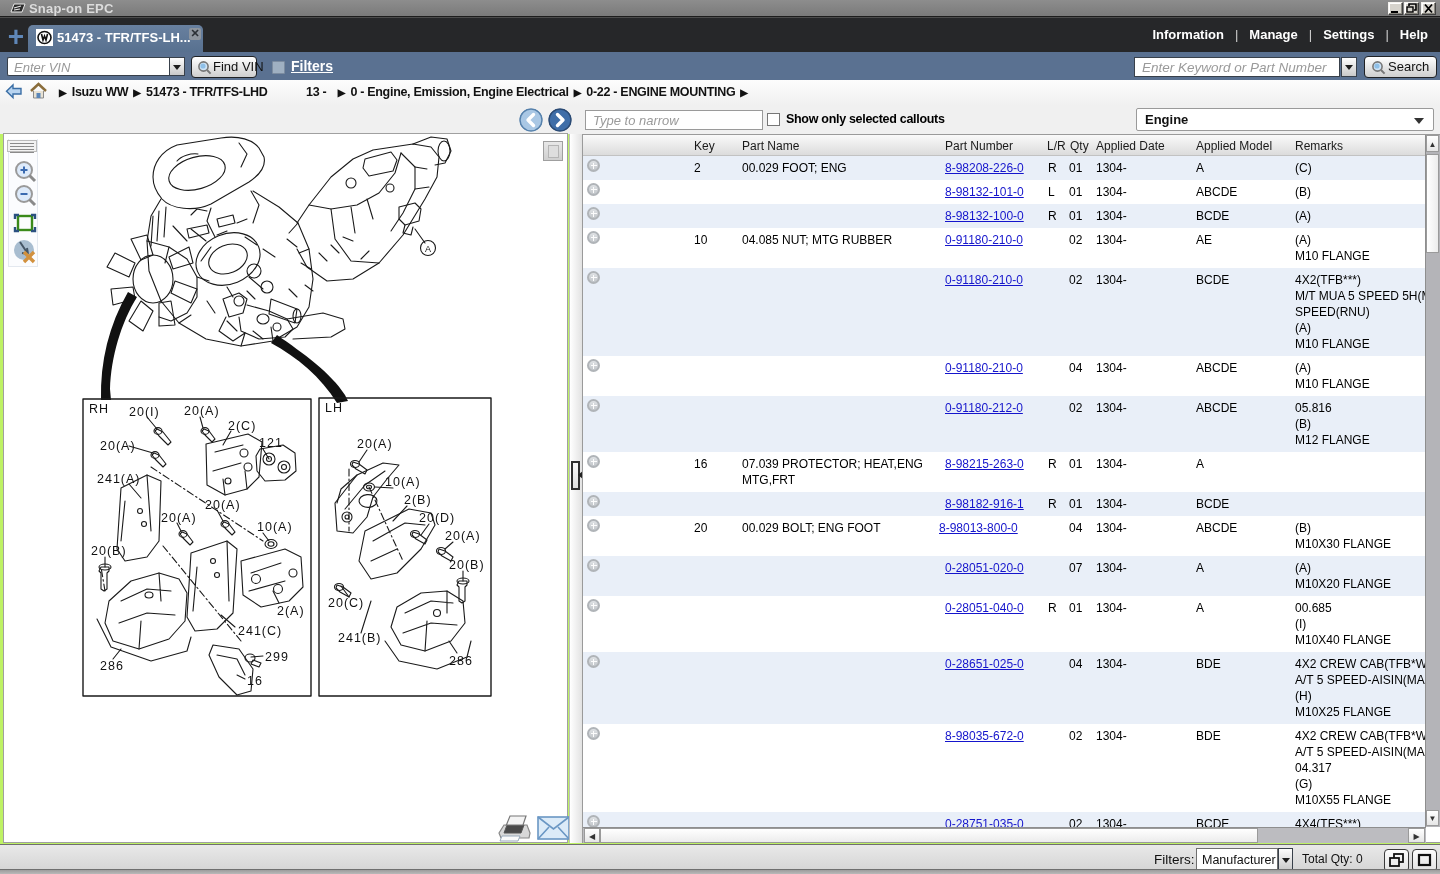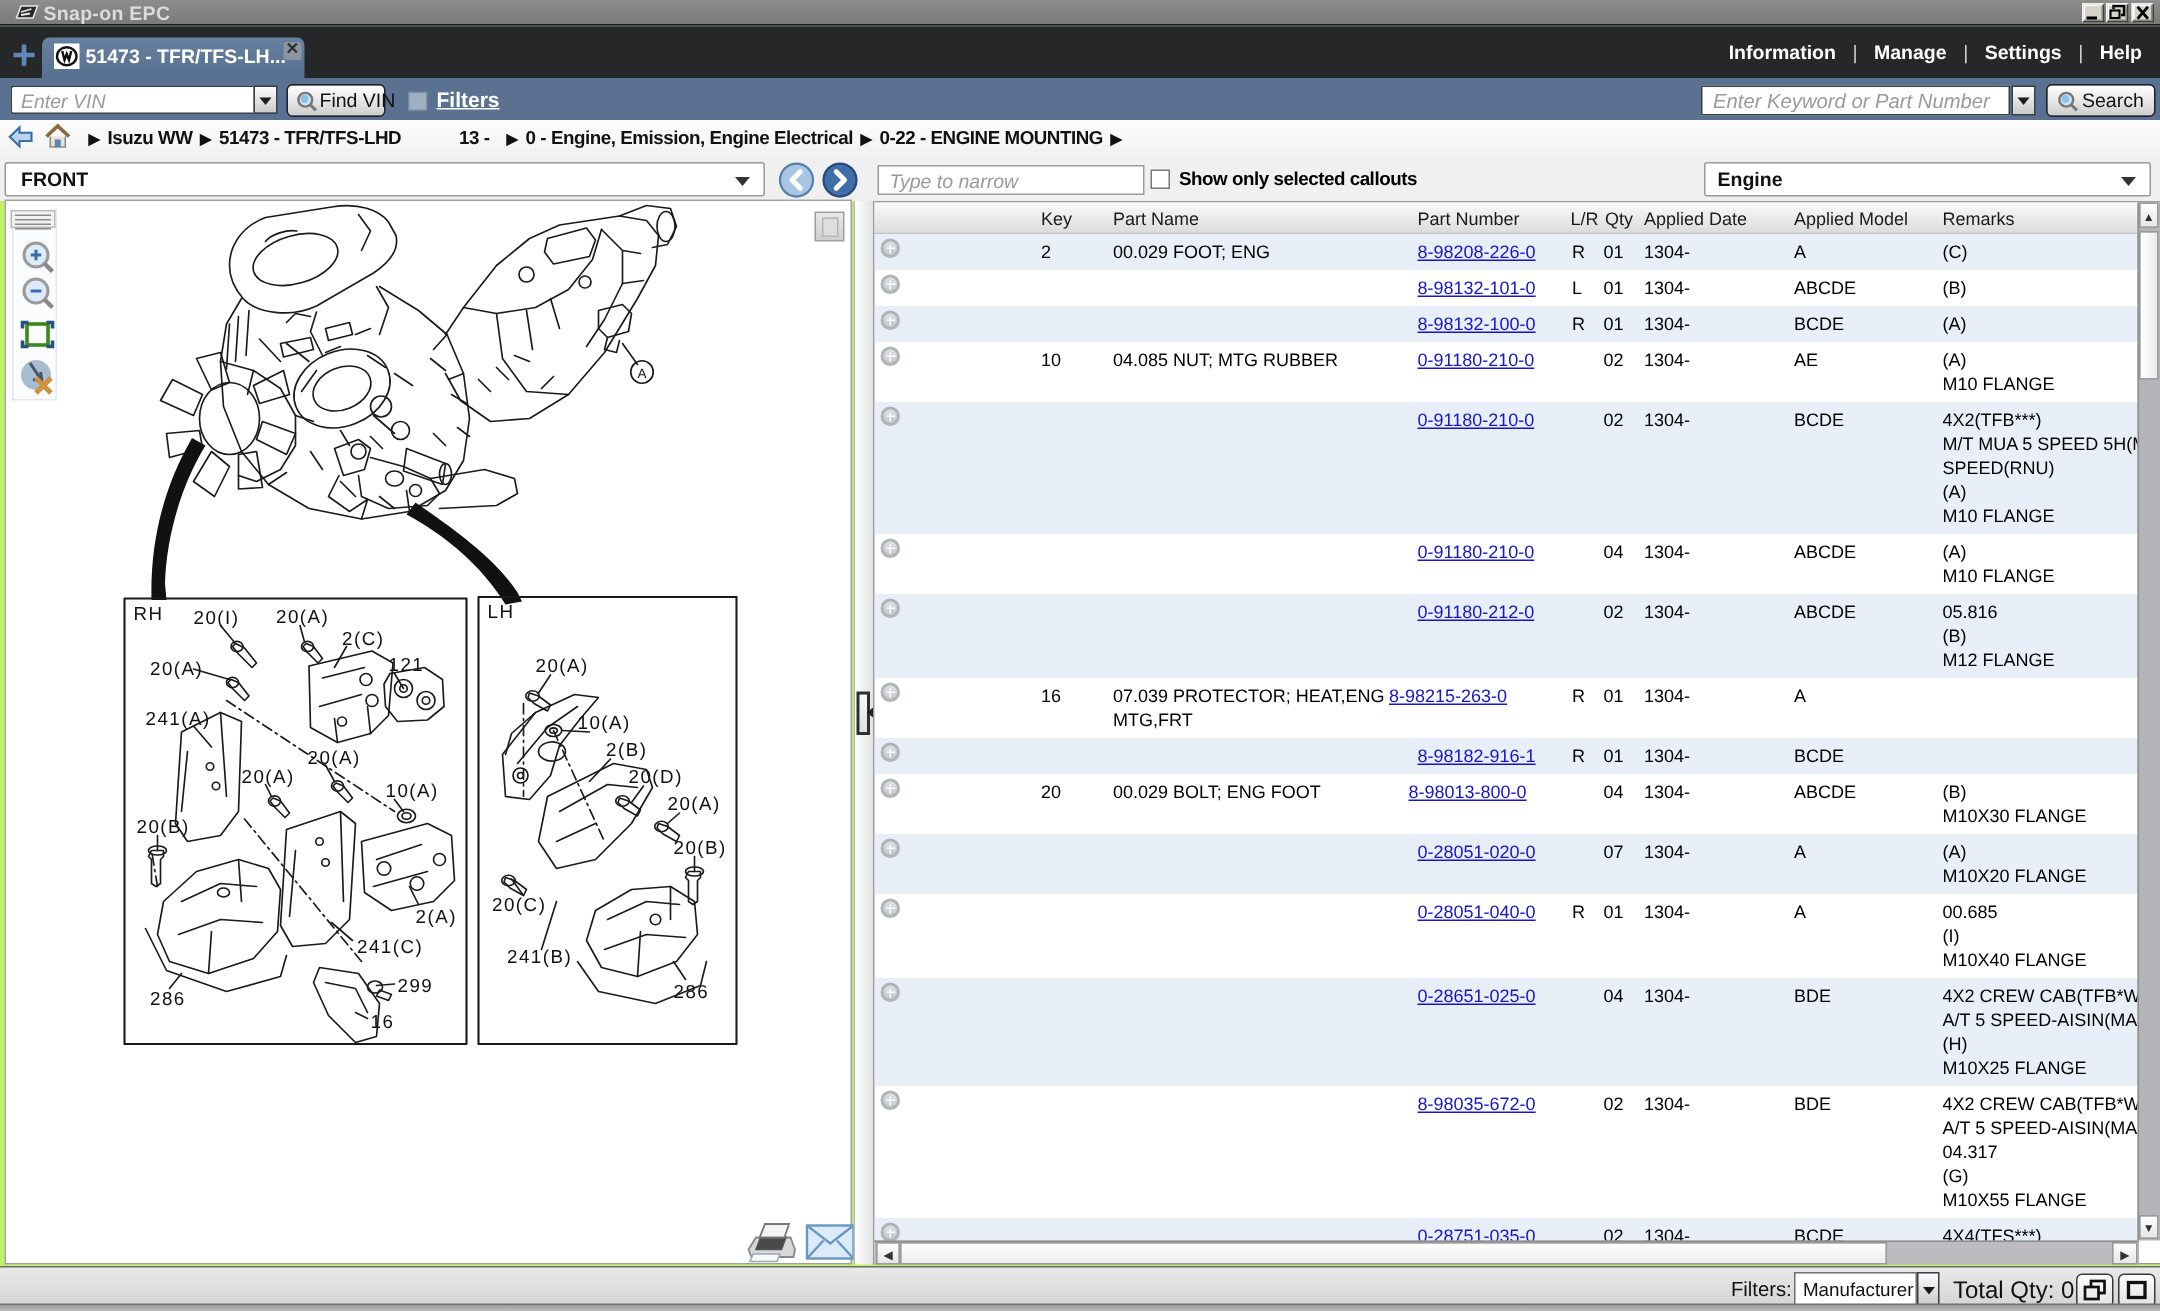--- a/index.html
+++ b/index.html
@@ -84,21 +84,21 @@
 .sbtn { position:absolute; background:linear-gradient(#ffffff,#e6e6e6); border:1px solid #9a9a9a; font-size:8px; color:#333; text-align:center; }
 #vthumb { position:absolute; left:0px; top:19px; width:13px; height:99px; background:linear-gradient(90deg,#ffffff,#ececec); border:1px solid #9a9a9a; }
 #hsb { position:absolute; left:583px; top:827px; width:843px; height:16px; background:#bcbcc0; border-top:1px solid #8e8e8e; }
 #hthumb { position:absolute; left:17px; top:0px; width:658px; height:15px; background:linear-gradient(#ffffff,#ececec); border:1px solid #9a9a9a; }
 
 
 #bottombar { left:0; top:844px; width:1440px; height:30px; background:linear-gradient(#e9e9e9,#d2d2d2); border-top:1px solid #6f6f6f; }
 #bottomedge { left:0; top:869px; width:1440px; height:5px; background:linear-gradient(#9c9c9c,#b9b9b9); border-top:1px solid #6f6f6f; }
 #prices { position:absolute; left:1154px; top:7px; font-size:13.5px; color:#111; }
 #mfg { position:absolute; left:1196px; top:3px; width:82px; height:23px; background:#fff; border:1px solid #6f6f6f; font-size:12.5px; color:#111; padding:4px 0 0 5px; }
-#totalqty { position:absolute; left:1302px; top:7px; font-size:16px; color:#111; }
+#totalqty { position:absolute; left:1302px; top:7px; font-size:12px; color:#111; }
 .barbtn { position:absolute; top:4px; width:25px; height:23px; background:linear-gradient(#fcfcfc,#e2e2e2); border:1px solid #3a3a3a; border-radius:4px; }
 </style>
 </head>
 <body>
 <div id="app">
 
   <div id="titlebar" class="abs">
     <svg class="logo" width="16" height="13" viewBox="0 0 16 13">
       <path d="M1,10 L4,2 L15,2 L12,10 Z" fill="#2a2a2a" stroke="#e8e8e8" stroke-width="1"></path>
       <path d="M4,6 L11,4 M4,8 L10,7" stroke="#e8e8e8" stroke-width="1.2"></path>
@@ -169,21 +169,20 @@
     <svg style="position:absolute;left:29px;top:2px;" width="19" height="18" viewBox="0 0 19 18">
       <path d="M2,9 L9.5,2 L17,9" fill="none" stroke="#8a6d3b" stroke-width="2.5"></path>
       <path d="M4.5,9 L4.5,16 L14.5,16 L14.5,9" fill="#e8e2d4" stroke="#8a8a8a" stroke-width="1"></path>
       <rect x="7.5" y="11" width="4" height="5" fill="#5a86b8"></rect>
     </svg>
     <span style="position:absolute;left:54px;top:5px;"><span class="arr">▶</span>Isuzu WW<span class="arr">▶</span>51473 - TFR/TFS-LHD</span>
     <span style="position:absolute;left:306px;top:5px;">13 -&nbsp;&nbsp;<span class="arr">▶</span>0 - Engine, Emission, Engine Electrical<span class="arr">▶</span>0-22 - ENGINE MOUNTING<span class="arr">▶</span></span>
   </div>
 
   <div id="hdrrow" class="abs">
-    <div id="frontcombo" class="combo">FRONT<span class="carr"></span></div>
     <svg class="navcirc" style="left:519px;" width="24" height="24" viewBox="0 0 24 24">
       <circle cx="12" cy="12" r="11" fill="#a9c7e4" stroke="#5580ab" stroke-width="1.5"></circle>
       <path d="M14.5,6.5 L9,12 L14.5,17.5" fill="none" stroke="#fff" stroke-width="3.4" stroke-linecap="round" stroke-linejoin="round"></path>
     </svg>
     <svg class="navcirc" style="left:548px;" width="24" height="24" viewBox="0 0 24 24">
       <circle cx="12" cy="12" r="11" fill="#3f6ea8" stroke="#2a4a74" stroke-width="1.5"></circle>
       <path d="M9.5,6.5 L15,12 L9.5,17.5" fill="none" stroke="#fff" stroke-width="3.4" stroke-linecap="round" stroke-linejoin="round"></path>
     </svg>
     <div id="narrow">Type to narrow</div>
     <div id="socheck"></div>
@@ -494,21 +493,21 @@
           <div class="cell pn" style="left:362px;">0-91180-212-0</div>
           <div class="cell" style="left:486px;">02</div>
           <div class="cell" style="left:513px;">1304-</div>
           <div class="cell" style="left:613px;">ABCDE</div>
           <div class="cell" style="left:712px;white-space:nowrap;">05.816<br>(B)<br>M12 FLANGE</div>
         </div>
         <div class="trow " style="height:40px;">
           <div class="plus"></div>
           <div class="cell" style="left:111px;">16</div>
           <div class="cell" style="left:159px;">07.039 PROTECTOR; HEAT,ENG<br>MTG,FRT</div>
-          <div class="cell pn" style="left:343px;">8-98215-263-0</div>
+          <div class="cell pn" style="left:362px;">8-98215-263-0</div>
           <div class="cell" style="left:465px;">R</div>
           <div class="cell" style="left:486px;">01</div>
           <div class="cell" style="left:513px;">1304-</div>
           <div class="cell" style="left:613px;">A</div>
         </div>
         <div class="trow blue" style="height:24px;">
           <div class="plus"></div>
           <div class="cell pn" style="left:362px;">8-98182-916-1</div>
           <div class="cell" style="left:465px;">R</div>
           <div class="cell" style="left:486px;">01</div>

